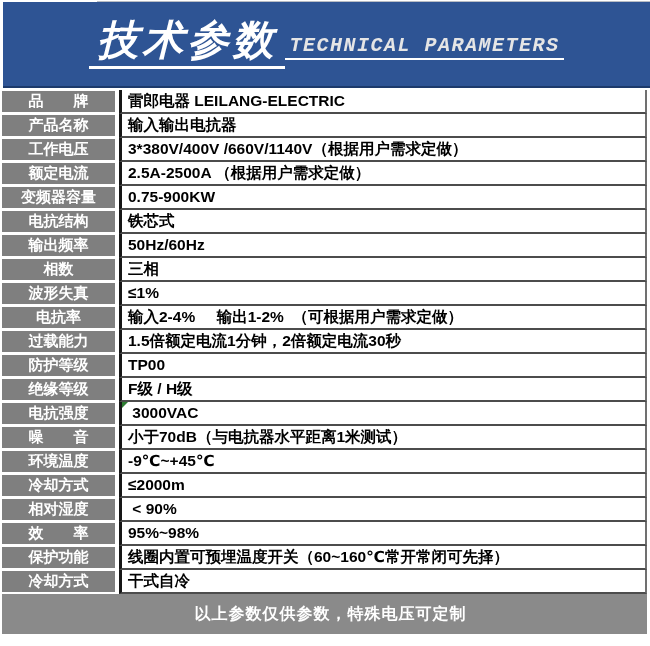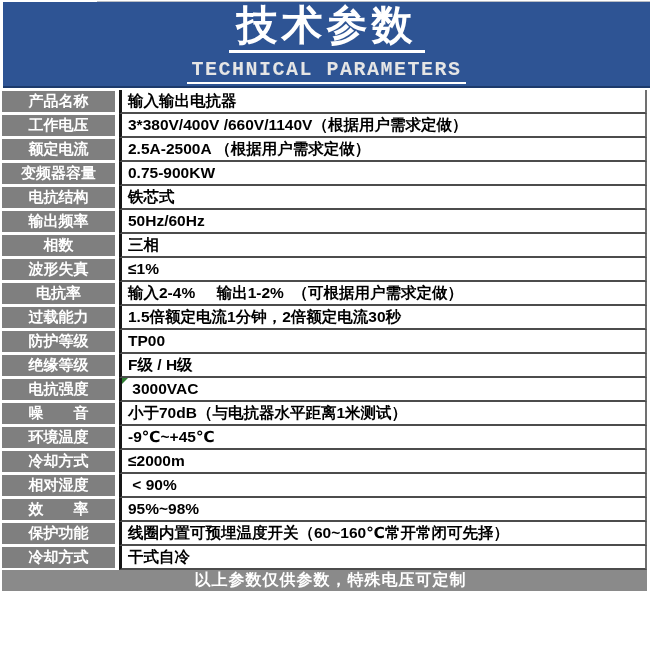--- a/index.html
+++ b/index.html
@@ -13,22 +13,23 @@
   }
   
   .top-artifact{position:absolute;top:1px;left:97px;right:0;height:1px;background:#b9bdc4;}
 
   
   .header{
     margin:2px 0 0 3px;
     height:84px;
     background:#2e5494;
     border-bottom:2px solid #1c3a6b;
-    display:flex;flex-direction:column;align-items:center;justify-content:center;
+    display:flex;flex-direction:row;align-items:center;justify-content:center;
     box-sizing:content-box;
+    font-style:italic;
   }
   .title{
     color:#fff;font-weight:bold;font-size:41px;letter-spacing:4px;
     line-height:1.05;
     border-bottom:3px solid #fff;padding:0 8px 3px 8px;
     font-family:"Liberation Sans","DejaVu Sans",sans-serif;
   }
   .subtitle{
     margin-top:5px;
     color:#e5e5e5;font-weight:bold;font-size:20px;letter-spacing:1.5px;
@@ -67,41 +68,45 @@
     box-sizing:border-box;
   }
   .corner{
     position:absolute;left:0;top:0;width:0;height:0;
     border-top:6px solid #2e7d32;
     border-right:6px solid transparent;
   }
 
   
   .footer{
-    height:21px;
+    height:40px;
     margin:0 3px 0 2px;
     background:#8a8a8a;
     color:#fff;font-weight:bold;font-size:16px;
     display:flex;align-items:center;justify-content:center;
     letter-spacing:1px;
     padding-left:12px;
   }
 </style>
 </head>
 <body>
 
 <div class="page">
   <div class="top-artifact"></div>
 
   <div class="header">
     <div class="title">技术参数</div>
     <div class="subtitle">TECHNICAL PARAMETERS</div>
   </div>
 
   <div class="table">
+      <div class="row">
+      <div class="label-cell">品　　牌</div>
+      <div class="value-cell">雷郎电器 LEILANG-ELECTRIC</div>
+    </div>
       <div class="row">
       <div class="label-cell">产品名称</div>
       <div class="value-cell">输入输出电抗器</div>
     </div>
       <div class="row">
       <div class="label-cell">工作电压</div>
       <div class="value-cell">3*380V/400V /660V/1140V（根据用户需求定做）</div>
     </div>
       <div class="row">
       <div class="label-cell">额定电流</div>

